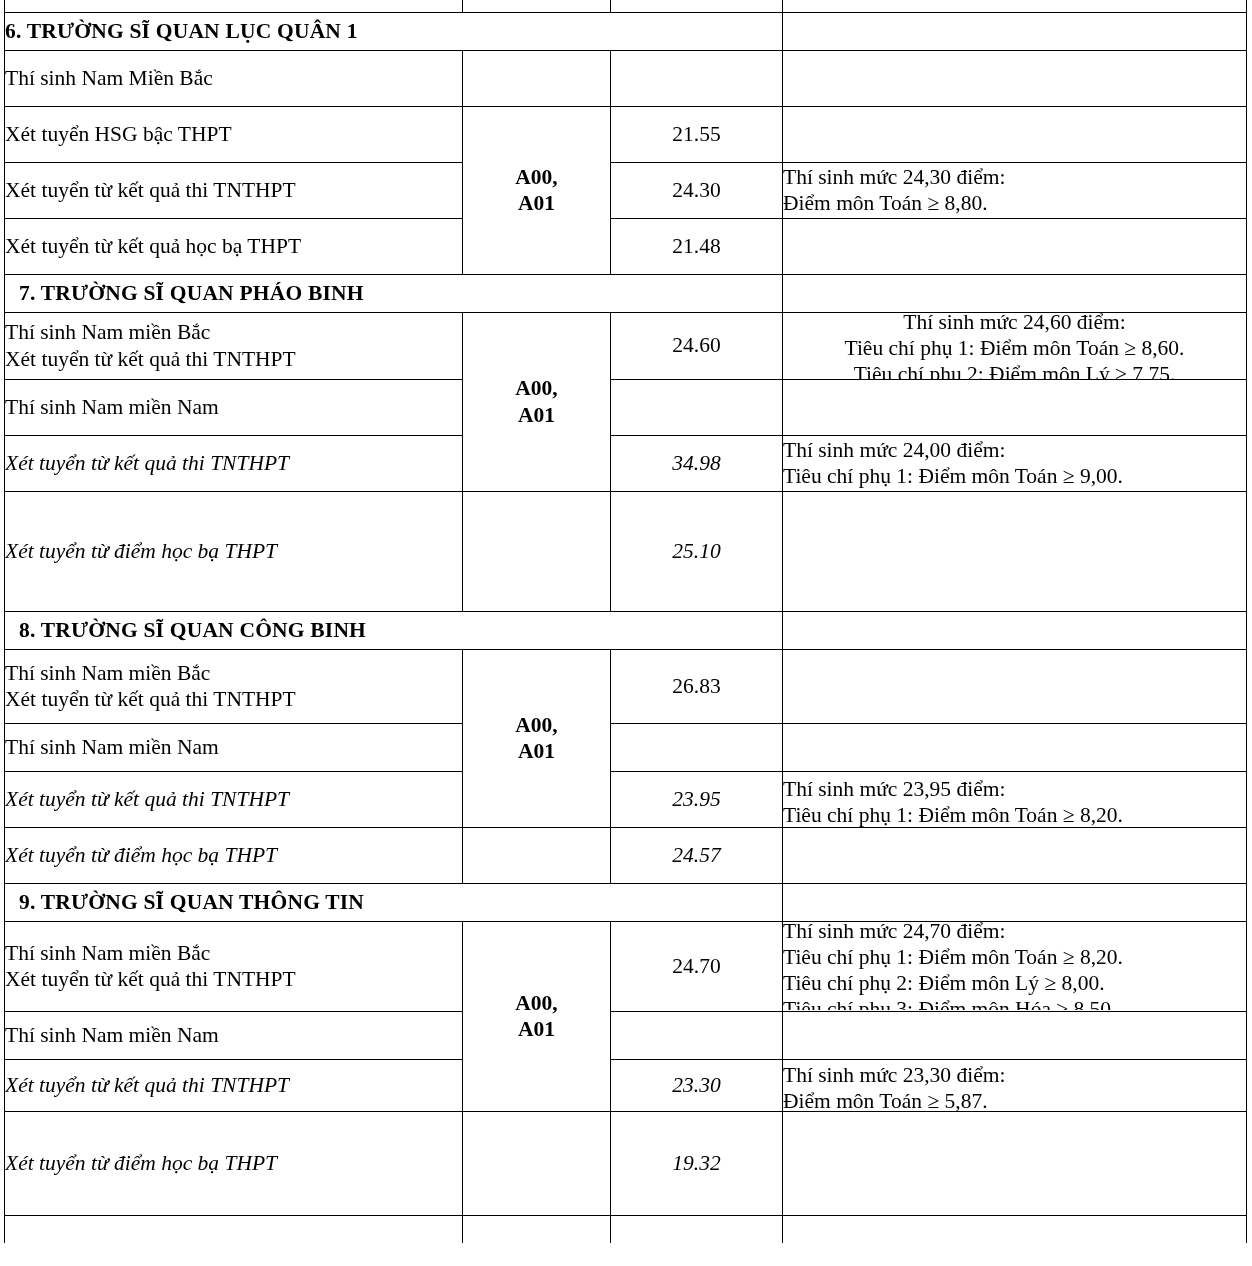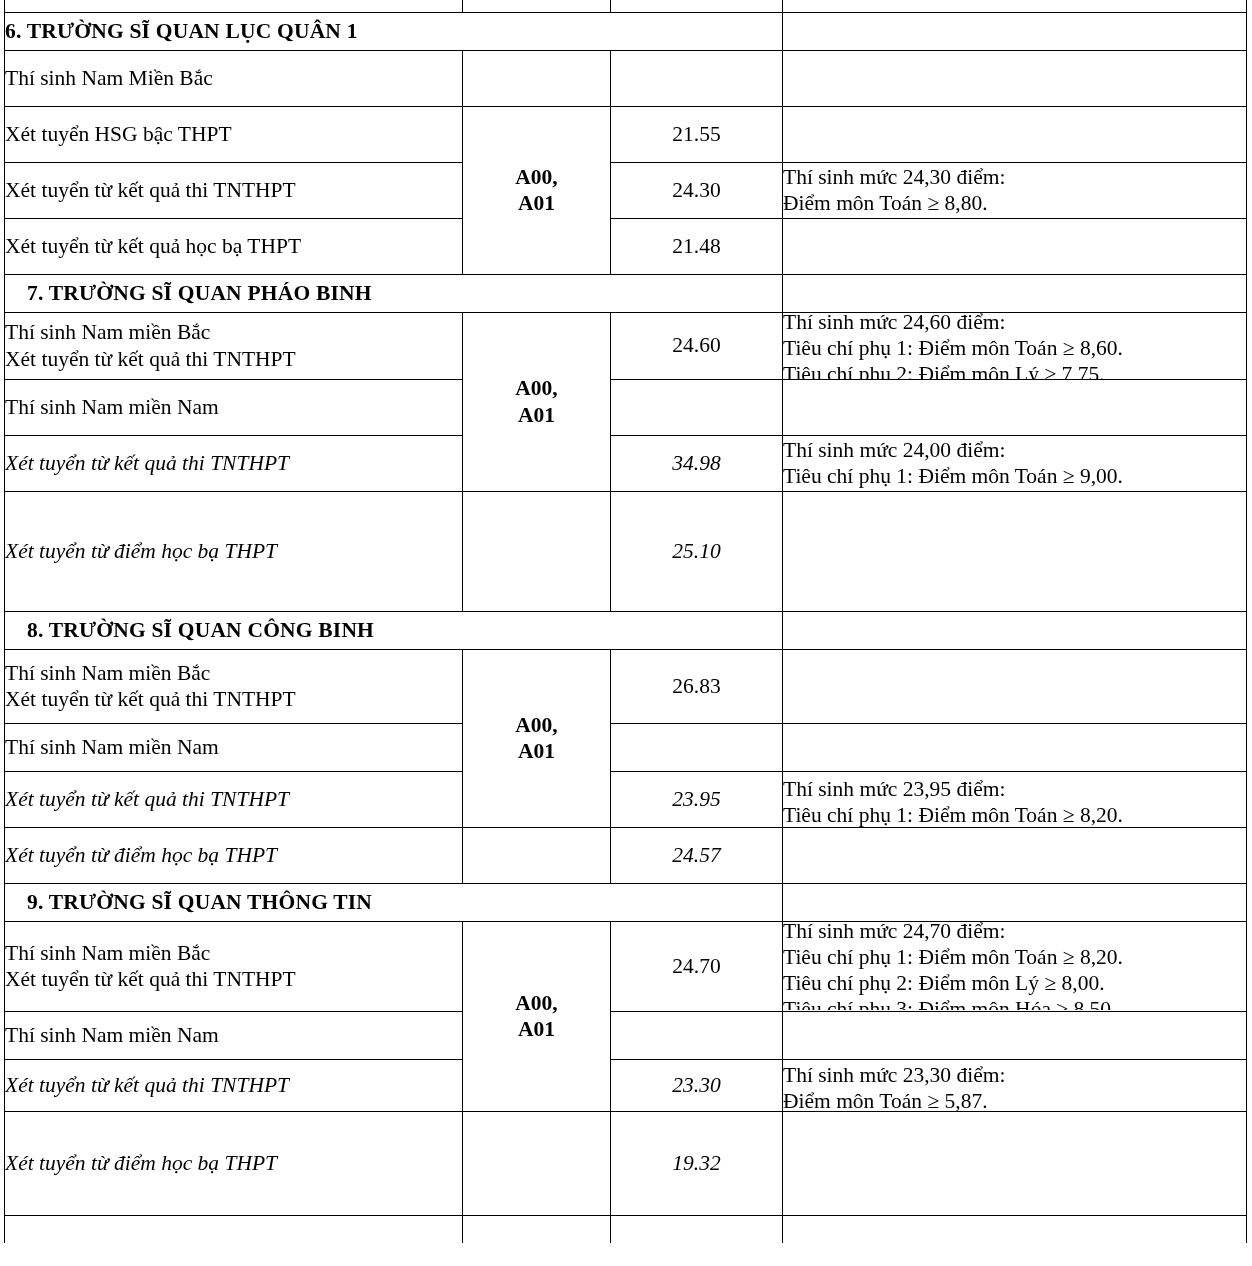--- a/index.html
+++ b/index.html
@@ -56,36 +56,37 @@
     vertical-align: top;
     overflow: hidden;
   }
   .section-title {
     font-weight: bold;
     letter-spacing: 0.2px;
     padding: 6px 8px 6px 9px;
     font-size: 21.5px;
   }
   .section-title.indent {
-    padding-left: 22px;
+    padding-left: 14px;
   }
   .italic {
     font-style: italic;
   }
   .nowrap-clip {
     white-space: nowrap;
   }
   .two-line {
     padding: 7px 8px 7px 9px;
   }
   .two-line span {
     display: block;
   }
   .note-clip-3 {
     height: 70px;
+    text-align: center;
   }
   .note-clip-4 {
     height: 42px;
   }
   .row-title { height: 38px; }
   .row-std { height: 56px; }
   .row-tall { height: 120px; }
   .bottom-strip { height: 28px; }
   .note-top-shift {
     margin-top: -4px;

